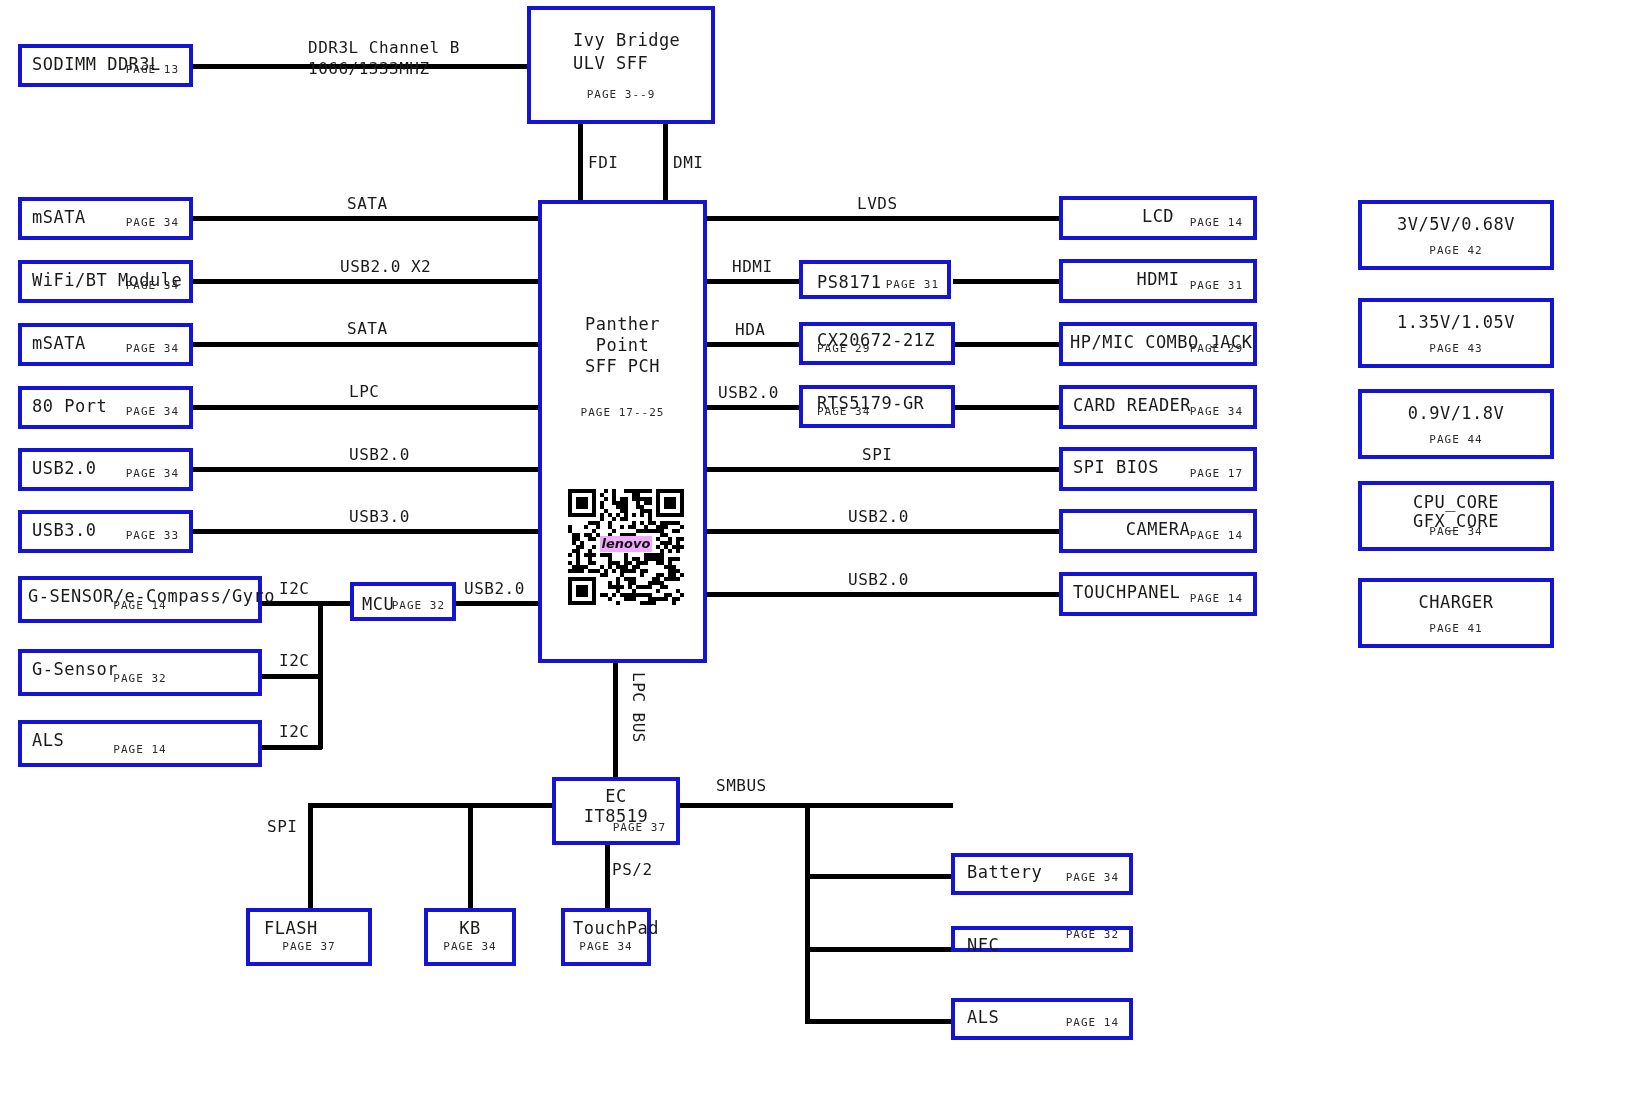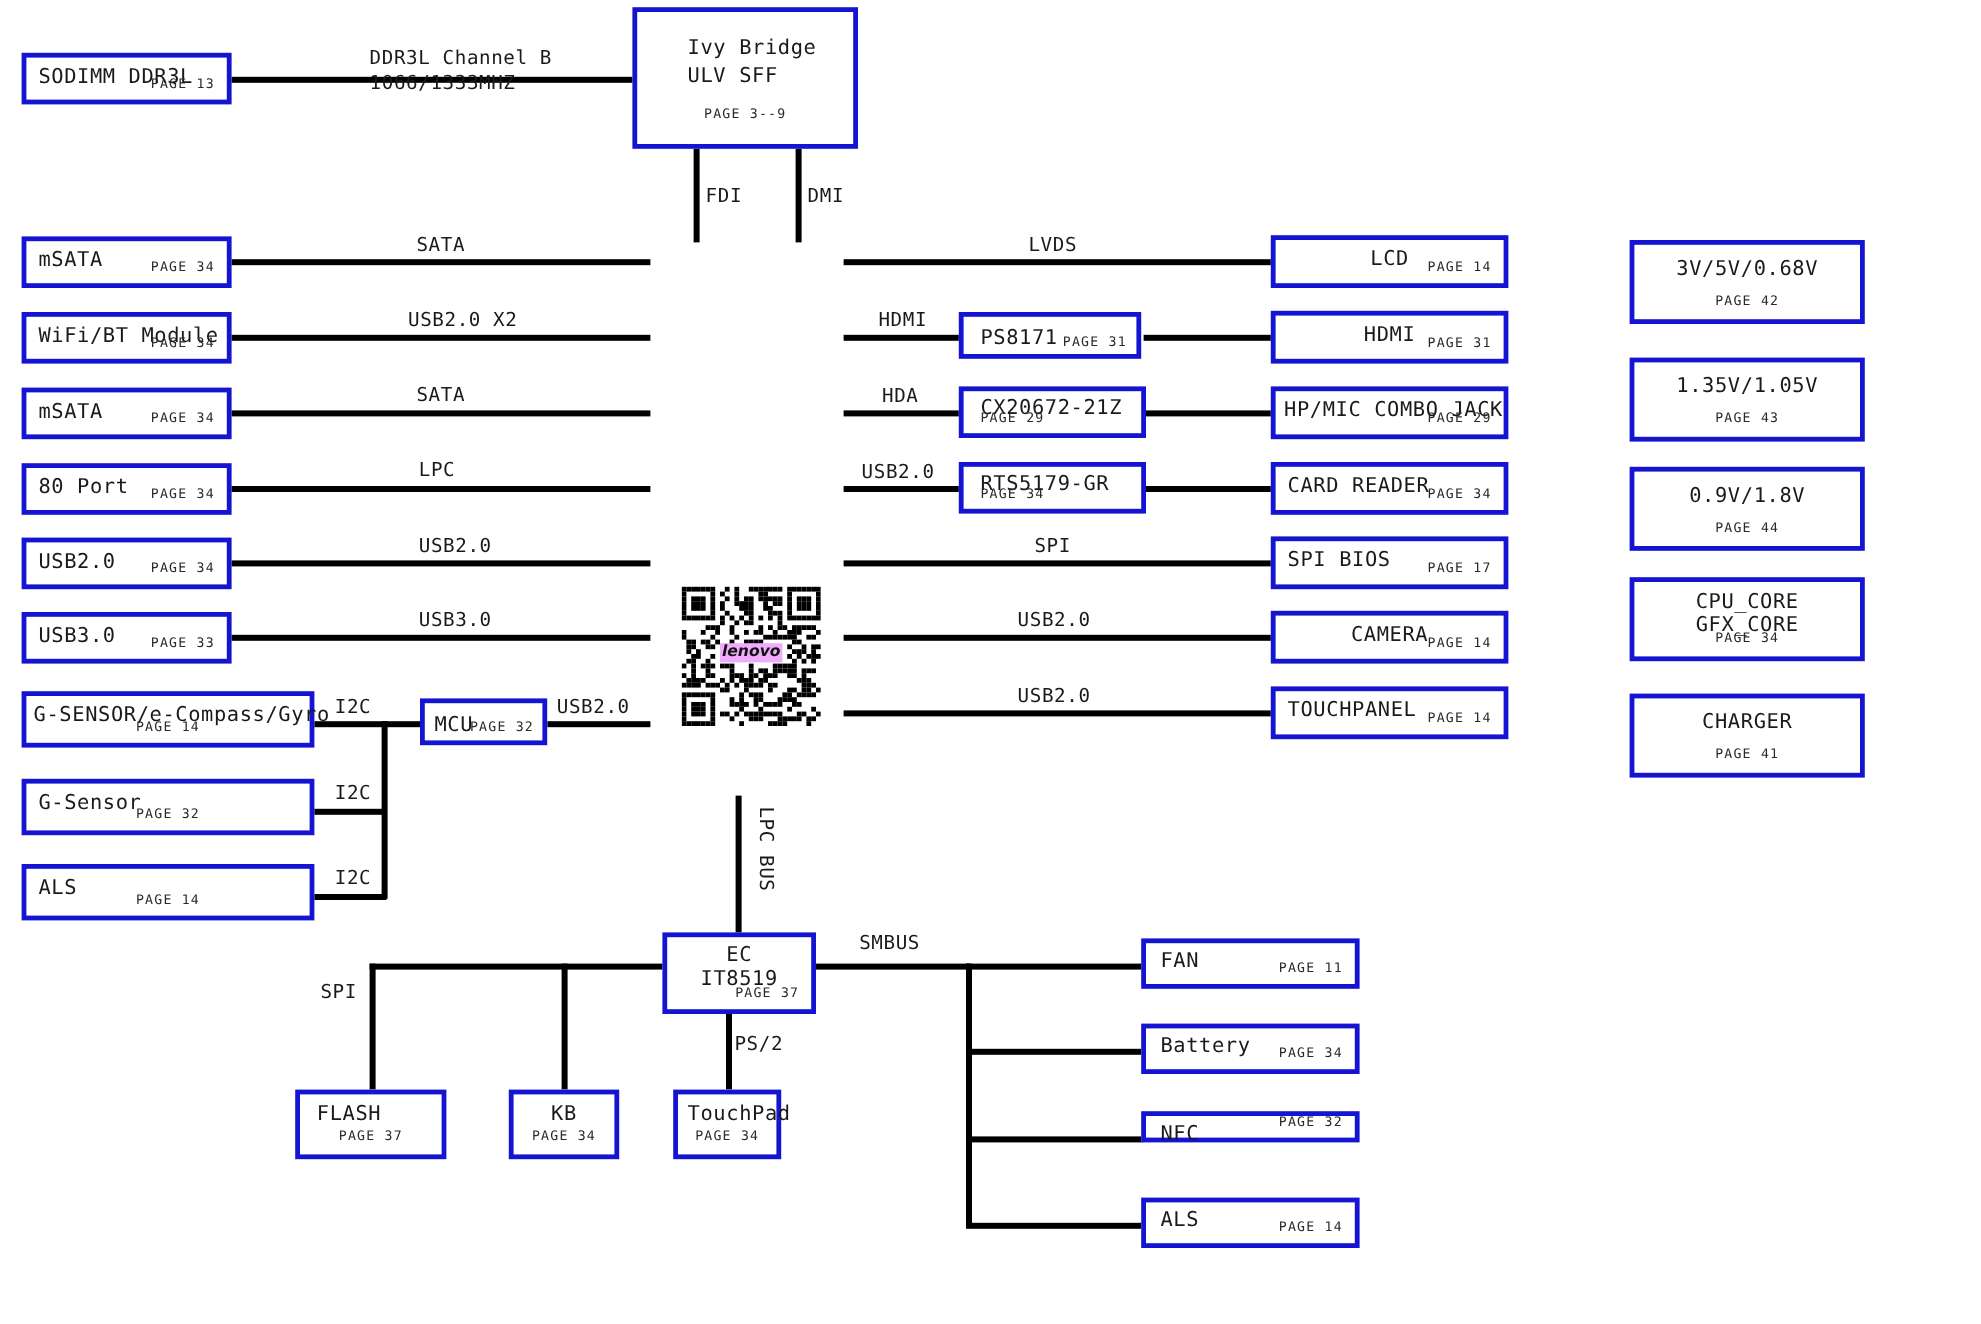--- a/index.html
+++ b/index.html
@@ -134,20 +134,26 @@
   <div class="blk" style="left: 18px; top: 720px; width: 244px; height: 47px; border-color: rgb(20, 20, 210);">
     <span class="t" style="left:10px;top:6px;">ALS</span>
     <span class="pg" style="left:0;right:0;text-align:center;bottom:7px;">PAGE 14</span>
   </div>
 
   <div class="blk" style="left: 350px; top: 582px; width: 106px; height: 39px; border-color: rgb(20, 20, 210);">
     <span class="t" style="left:8px;top:8px;">MCU</span>
     <span class="pg" style="right:7px;top:13px;">PAGE 32</span>
   </div>
 
+  <div class="blk" style="left: 538px; top: 200px; width: 169px; height: 463px; border-color: rgb(20, 20, 210);">
+    <span class="t2" style="top:110px;">Panther</span>
+    <span class="t2" style="top:131px;">Point</span>
+    <span class="t2" style="top:152px;">SFF PCH</span>
+    <span class="pg" style="left:0;right:0;text-align:center;top:202px;">PAGE 17--25</span>
+  </div>
 
   <div id="qr" style="left:568px;top:484px;width:116px;height:126px;"><svg width="116" height="126" viewBox="0 0 29 29">
         <rect width="29" height="29" fill="#ffffff"></rect>
         <rect x="0" y="0" width="1" height="1" fill="#000000"></rect>
         <rect x="1" y="0" width="1" height="1" fill="#000000"></rect>
         <rect x="2" y="0" width="1" height="1" fill="#000000"></rect>
         <rect x="3" y="0" width="1" height="1" fill="#000000"></rect>
         <rect x="4" y="0" width="1" height="1" fill="#000000"></rect>
         <rect x="5" y="0" width="1" height="1" fill="#000000"></rect>
         <rect x="6" y="0" width="1" height="1" fill="#000000"></rect>
@@ -601,24 +607,20 @@
   </div>
   <div class="blk" style="left: 424px; top: 908px; width: 92px; height: 58px; border-color: rgb(20, 20, 210);">
     <span class="t ctr" style="top:6px;">KB</span>
     <span class="pg cb">PAGE 34</span>
   </div>
   <div class="blk" style="left: 561px; top: 908px; width: 90px; height: 58px; overflow: visible; border-color: rgb(20, 20, 210);">
     <span class="t" style="left:8px;top:6px;">TouchPad</span>
     <span class="pg cb">PAGE 34</span>
   </div>
 
-  <div class="blk" style="left: 951px; top: 782px; width: 182px; height: 42px; border-color: rgb(20, 20, 210);">
-    <span class="t" style="left:12px;top:5px;">FAN</span>
-    <span class="pg br">PAGE 11</span>
-  </div>
   <div class="blk" style="left: 951px; top: 853px; width: 182px; height: 42px; border-color: rgb(20, 20, 210);">
     <span class="t" style="left:12px;top:5px;">Battery</span>
     <span class="pg br">PAGE 34</span>
   </div>
   <div class="blk" style="left: 951px; top: 926px; width: 182px; height: 26px; border-color: rgb(20, 20, 210);">
     <span class="t" style="left:12px;top:5px;">NFC</span>
     <span class="pg br">PAGE 32</span>
   </div>
   <div class="blk" style="left: 951px; top: 998px; width: 182px; height: 42px; border-color: rgb(20, 20, 210);">
     <span class="t" style="left:12px;top:5px;">ALS</span>

